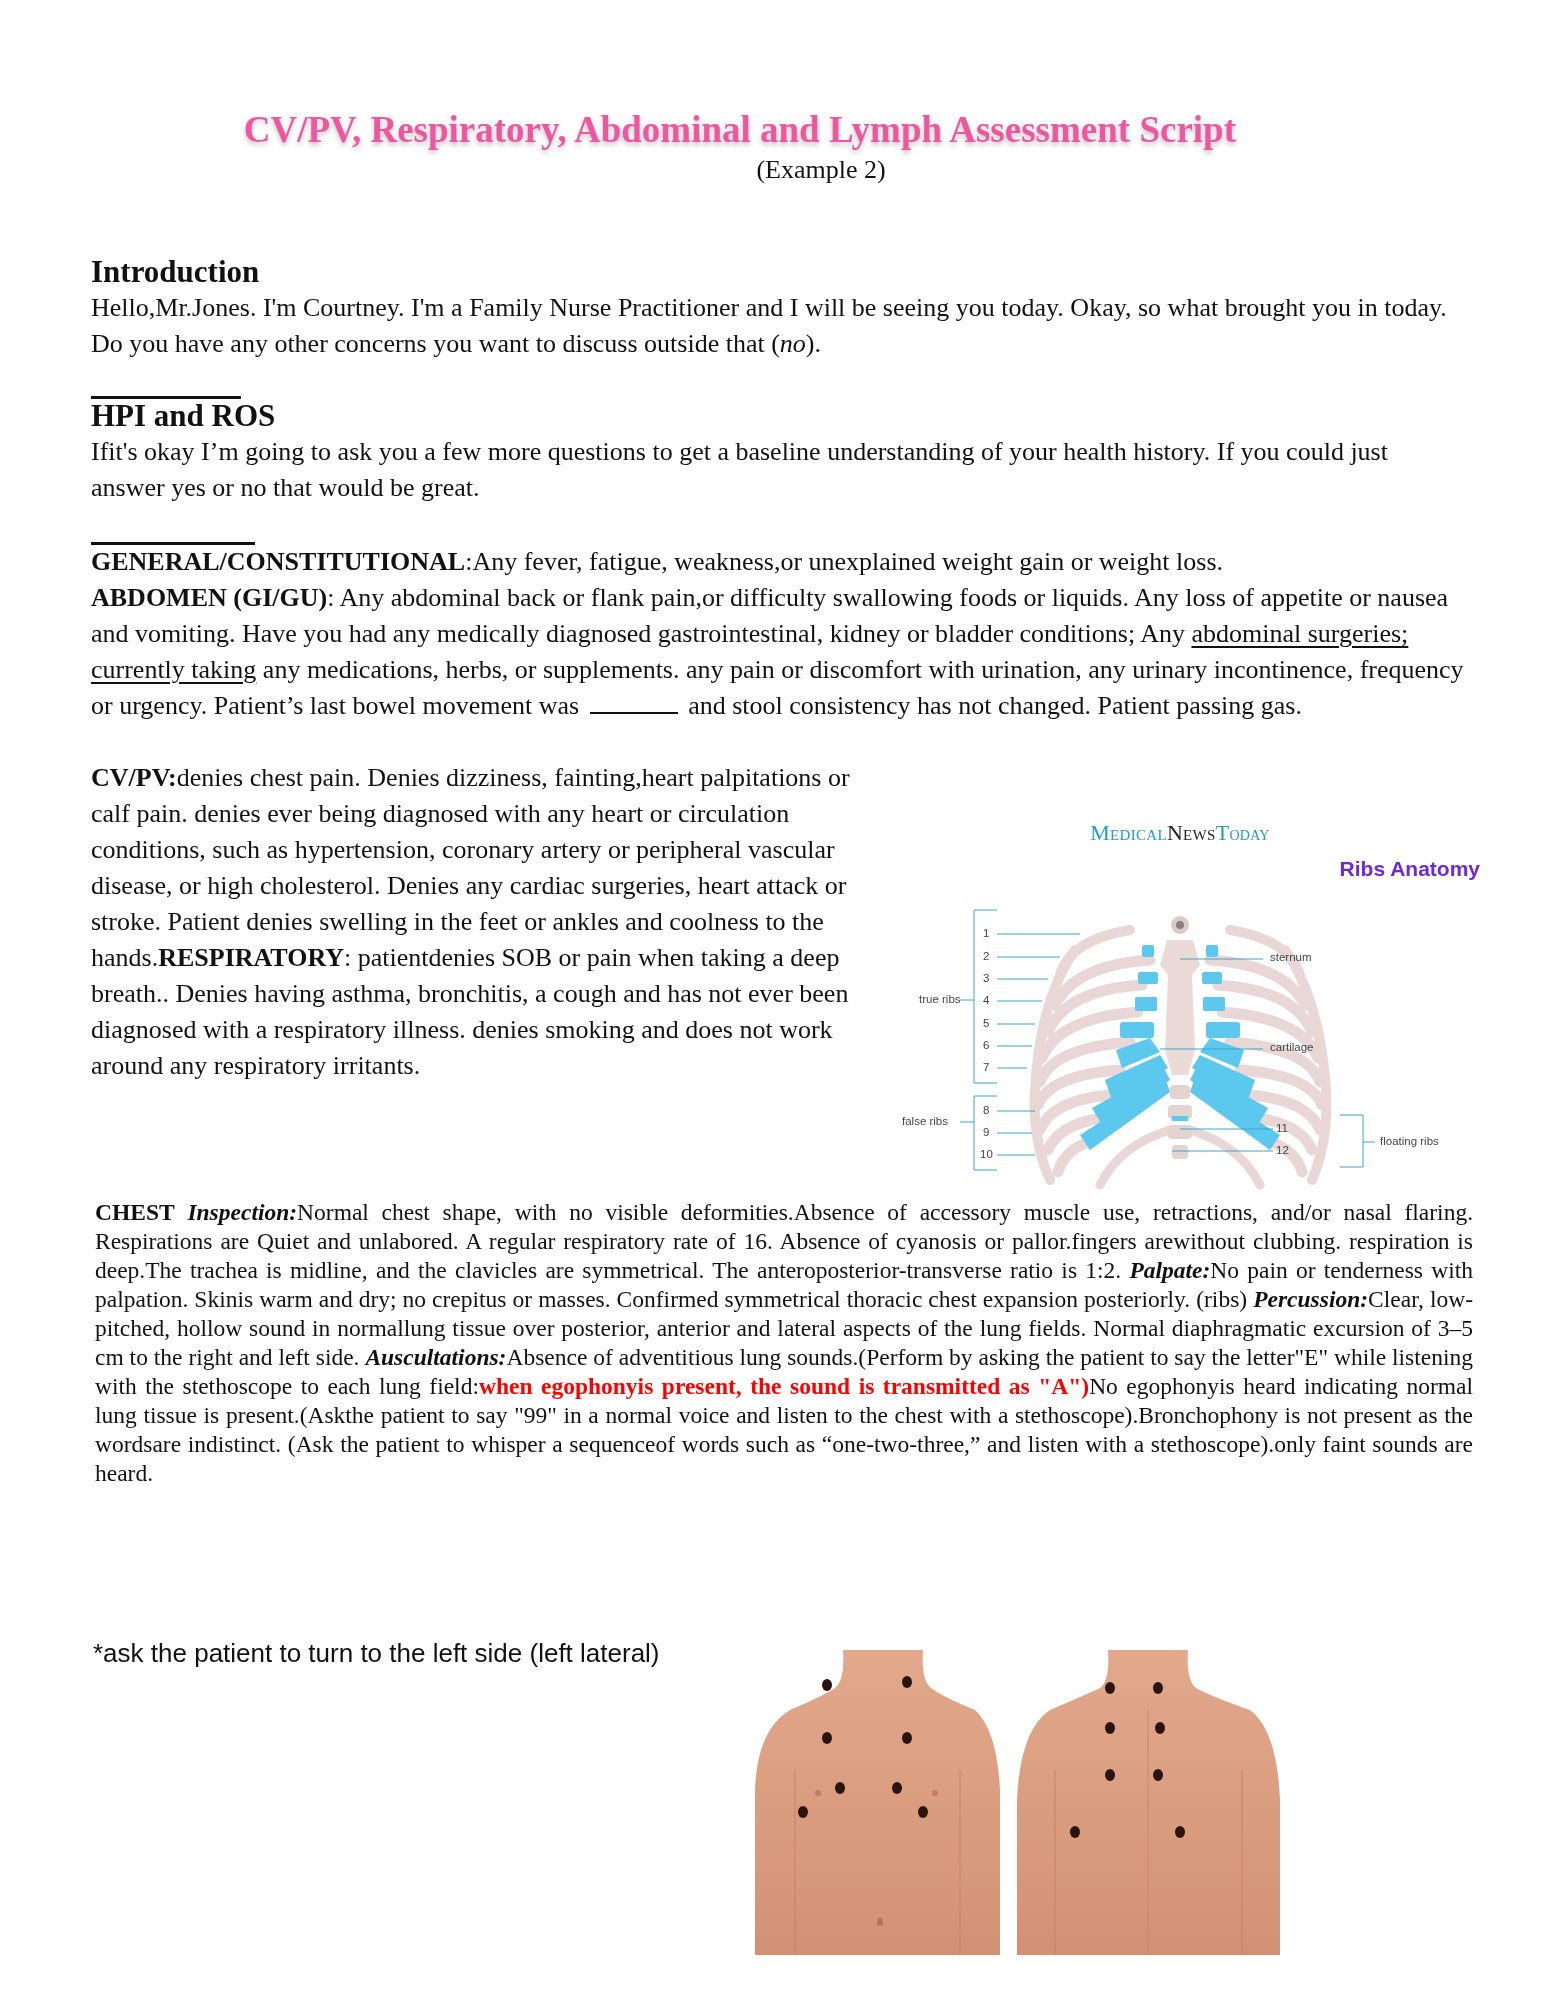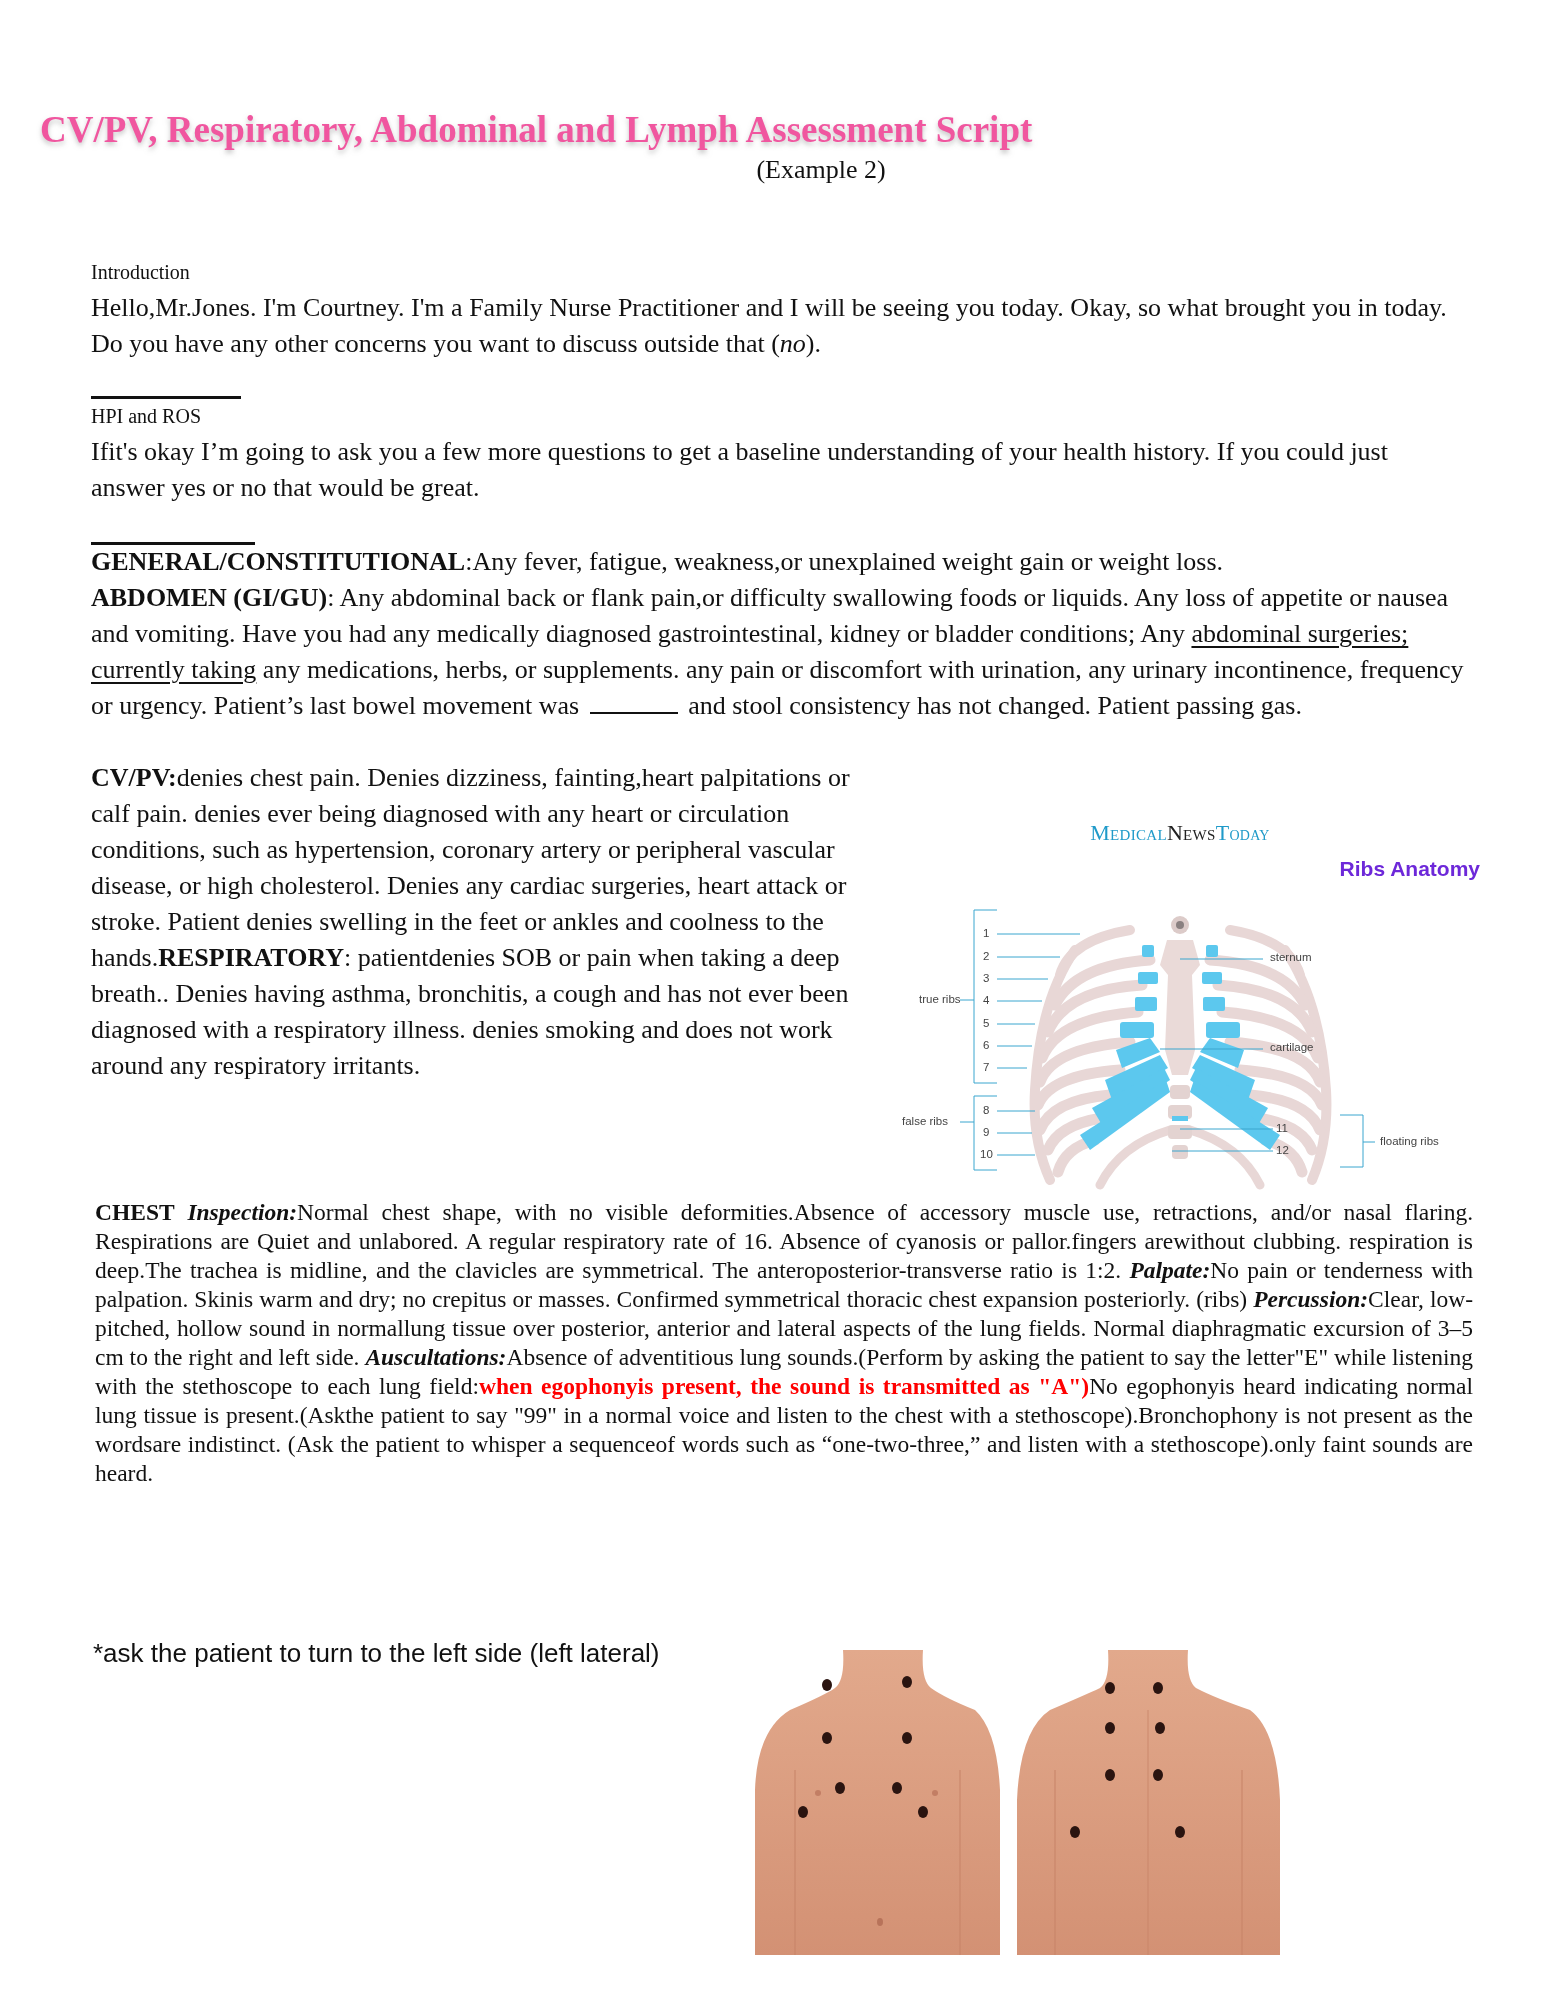--- a/index.html
+++ b/index.html
@@ -1,27 +1,27 @@
 <!DOCTYPE html>
 <html><head>
 <meta charset="utf-8">
 <style>
   * { box-sizing: border-box; margin: 0; padding: 0; }
   html, body { width: 1545px; height: 2000px; background: #ffffff; overflow: hidden; }
   body { position: relative; font-family: "Liberation Serif", "DejaVu Serif", serif; color: #111111; }
   .abs { position: absolute; }
   .title {
-    left: 0; width: 1236px; top: 108px; text-align: left; padding-left: 40px;
+    left: 0; width: 1236px; top: 108px; text-align: right; padding-left: 40px;
     font-size: 37px; font-weight: bold; color: #f0569f;
     text-shadow: 0 3px 5px rgba(150,150,150,0.55);
     line-height: 44px;
   }
   .subtitle { left: 0; width: 1545px; top: 154px; text-align: center; font-size: 26px; line-height: 32px; padding-left: 21px; margin-left: 38px; }
   .body-text { font-size: 26px; line-height: 36px; }
-  .heading { font-weight: normal; font-size: 20px; line-height: 36px; }
+  .heading { font-weight: bold; font-size: 31px; line-height: 36px; }
   .sep { height: 3px; background: #111; }
   b { font-weight: bold; }
   .ul { text-decoration: underline; text-decoration-thickness: 2px; text-underline-offset: 4px; }
   .blank { display: inline-block; width: 88px; border-bottom: 2px solid #111; height: 22px; vertical-align: baseline; margin: 0 4px; }
   .chest { left: 95px; width: 1378px; top: 1198px; font-size: 23.5px; line-height: 29px; text-align: justify; }
   .red { color: #ff0000; font-weight: bold; }
   .ask { left: 93px; top: 1636px; font-family: "Liberation Sans", "DejaVu Sans", sans-serif; font-size: 26px; line-height: 34px; color: #111; }
 
   
   .ribs { left: 880px; top: 800px; width: 600px; height: 390px; }

